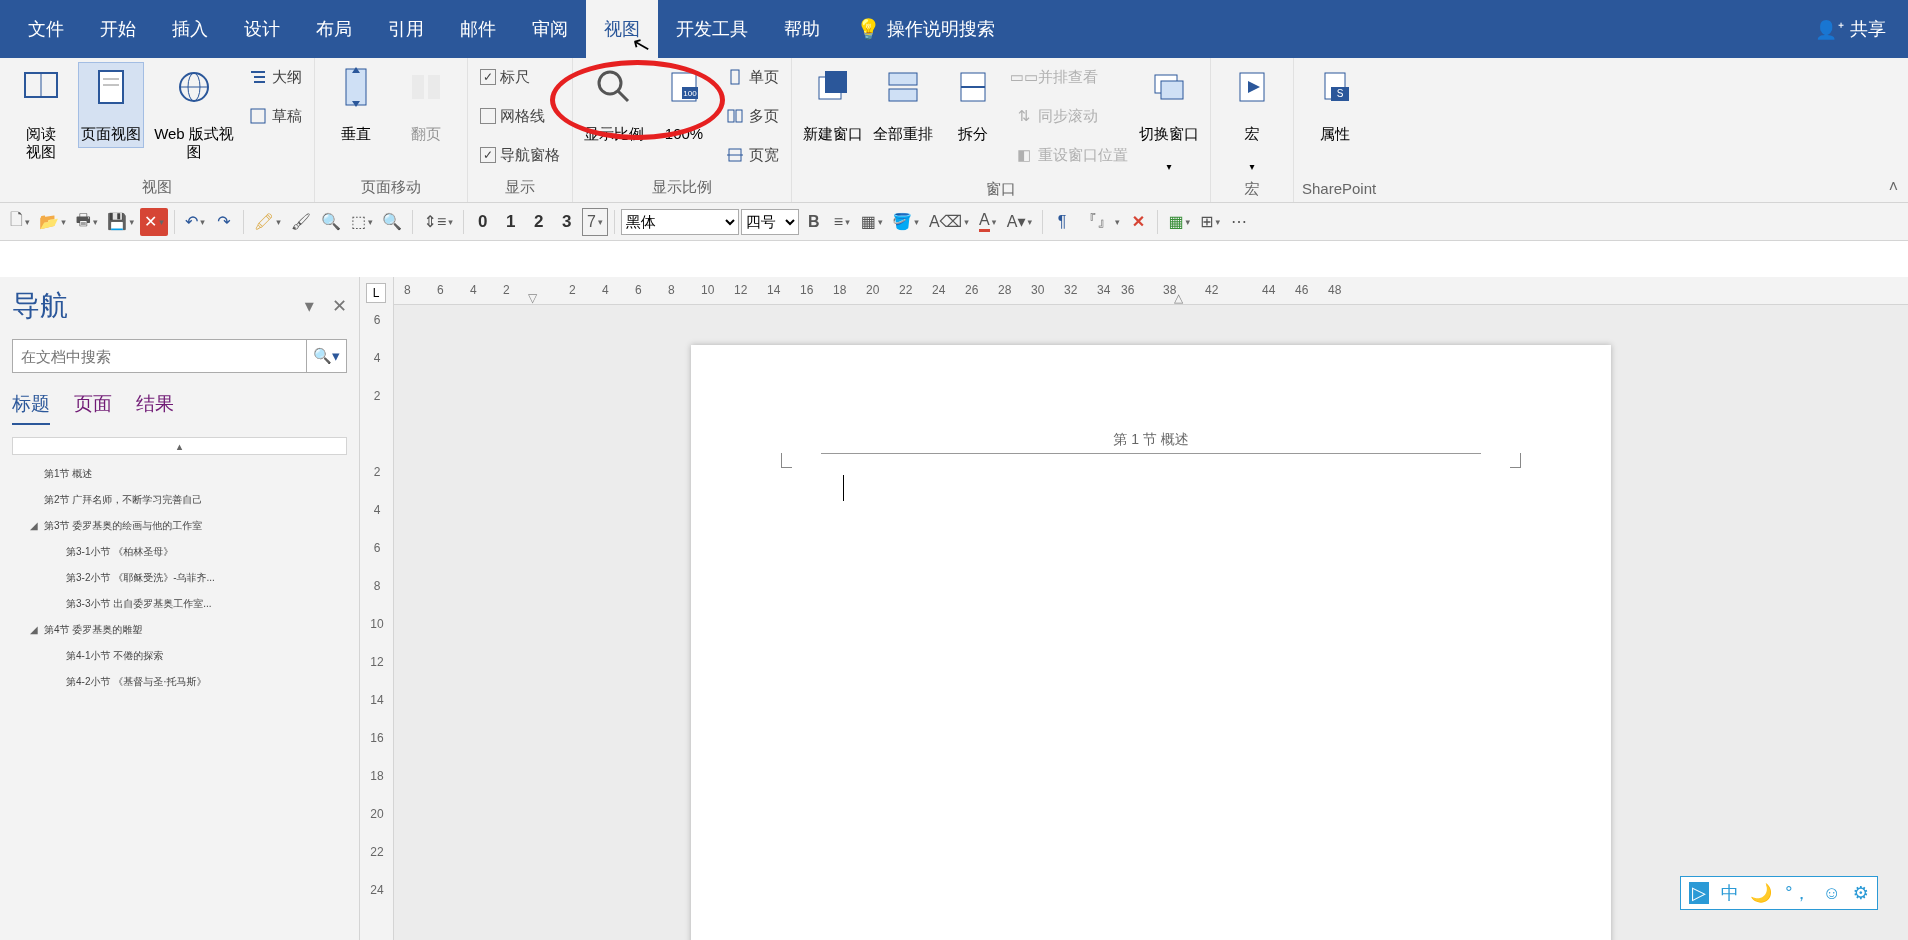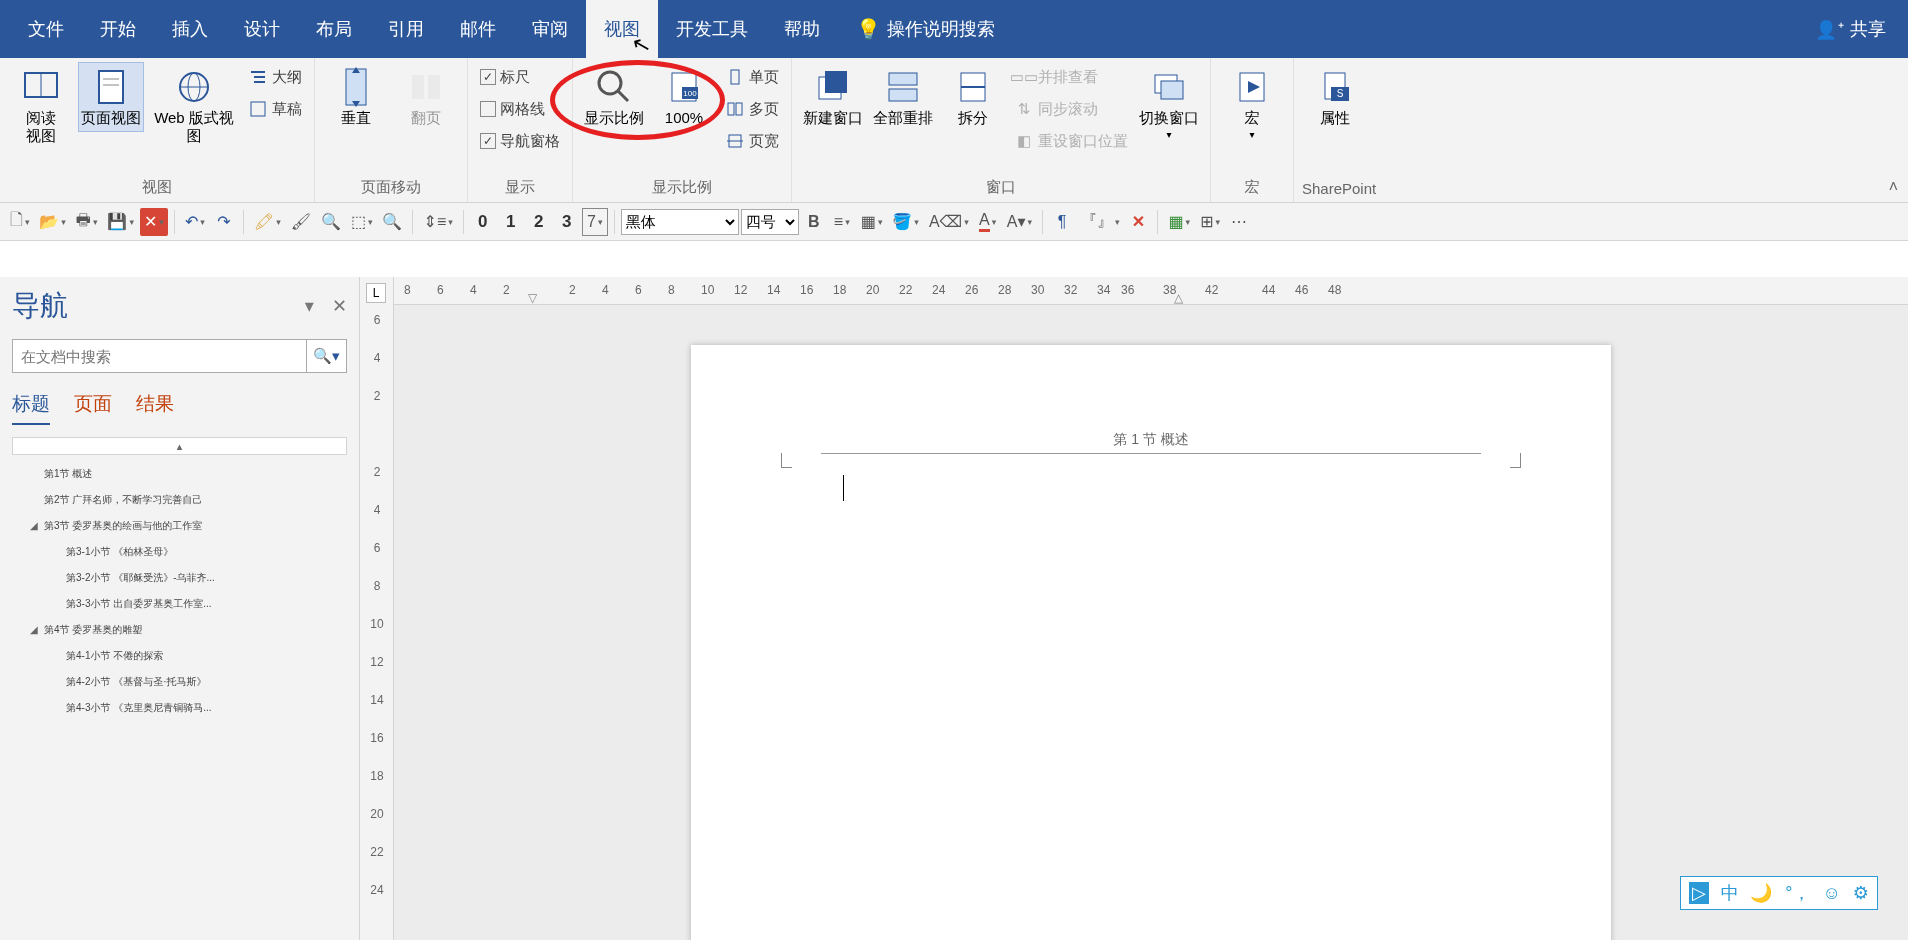--- a/index.html
+++ b/index.html
@@ -12,25 +12,25 @@
 .tabbar .spacer { flex: 1; }
 .share { display: flex; align-items: center; gap: 6px; font-size: 18px; padding: 0 12px; }
 .bulb { font-size: 20px; margin-right: 6px; }
 .tell-me { font-size: 18px; }
 
 
 .ribbon { background: #f3f3f3; border-bottom: 1px solid #d4d4d4; height: 145px; display: flex; position: relative; }
 .group { border-right: 1px solid #e1e1e1; padding: 4px 8px 0 8px; display: flex; flex-direction: column; height: 100%; }
 .group-body { flex: 1; display: flex; align-items: flex-start; gap: 4px; }
 .group-label { text-align: center; font-size: 15px; color: #666; padding: 3px 0 5px 0; }
-.bigbtn { display: flex; flex-direction: column; align-items: center; justify-content: space-between; width: 66px; padding: 4px 2px; cursor: pointer; border: 1px solid transparent; gap: 2px; }
+.bigbtn { display: flex; flex-direction: column; align-items: center; justify-content: space-between; width: 66px; padding: 4px 2px; cursor: pointer; border: 1px solid transparent; gap: 18px; }
 .bigbtn.sel { background: #d5e1f2; border: 1px solid #a3bde3; }
 .bigbtn .ic { width: 40px; height: 40px; display:flex; align-items:center; justify-content:center; }
 .bigbtn .lbl { font-size: 15px; text-align: center; line-height: 1.2; }
-.stack { display: flex; flex-direction: column; gap: 2px; justify-content: center; }
+.stack { display: flex; flex-direction: column; gap: 9px; justify-content: center; }
 .smallrow { display: flex; align-items: center; gap: 4px; font-size: 15px; color: #444; padding: 2px 4px; height: 30px; }
 .smallrow.dim { color: #b0b0b0; }
 .smallrow .chk { width: 16px; height: 16px; border: 1px solid #888; display: inline-flex; align-items: center; justify-content: center; font-size: 12px; }
 .smallrow .ic16 { width: 20px; height: 20px; display:inline-flex; align-items:center; justify-content:center; }
 .ribbon-collapse { position: absolute; right: 10px; bottom: 6px; font-size: 16px; color: #666; cursor:pointer; }
 
 
 .red-circle { position: absolute; left: 550px; top: 2px; width: 175px; height: 80px; border: 5px solid #e62020; border-radius: 50%; pointer-events: none; z-index: 50; }
 
 
@@ -48,21 +48,21 @@
 
 
 .navpane { width: 360px; border-right: 1px solid #d4d4d4; background: #f3f3f3; display: flex; flex-direction: column; padding: 10px 12px; }
 .nav-header { display: flex; align-items: center; justify-content: space-between; }
 .nav-title { font-size: 28px; color: #2b579a; }
 .nav-ctrl { display: flex; gap: 18px; color: #777; font-size: 18px; }
 .nav-search { margin-top: 14px; display: flex; border: 1px solid #ababab; background: #fff; height: 34px; }
 .nav-search input { flex: 1; border: none; outline: none; padding: 0 8px; font-size: 15px; }
 .nav-search .sbtn { width: 40px; border-left: 1px solid #ababab; display:flex; align-items:center; justify-content:center; color:#2b579a; font-size:15px; }
 .nav-tabs { display: flex; gap: 24px; margin-top: 18px; font-size: 19px; }
-.nav-tabs .nt { color: #c2410c; padding-bottom: 6px; cursor:pointer; }
+.nav-tabs .nt { color: #701a75; padding-bottom: 6px; cursor:pointer; }
 .nav-tabs .nt.active { color: #2b579a; border-bottom: 2px solid #2b579a; }
 .nav-collapse { margin-top: 12px; height: 18px; border: 1px solid #d4d4d4; background: #fff; display:flex; align-items:center; justify-content:center; color:#666; font-size:11px; }
 .nav-list { margin-top: 6px; overflow-y: auto; font-size: 10px; color: #444; }
 .nav-item { padding: 6px 4px 6px 18px; cursor:pointer; white-space: nowrap; overflow:hidden; text-overflow:ellipsis; }
 .nav-item.l2 { padding-left: 40px; }
 .nav-item .tw { display:inline-block; width: 14px; color:#666; }
 
 
 .docarea { flex: 1; background: #fcfcfc; position: relative; overflow: hidden; }
 .vruler { position: absolute; left: 0; top: 0; bottom: 0; width: 34px; background: #f3f3f3; border-right: 1px solid #d4d4d4; }
@@ -432,21 +432,20 @@
     <div class="nav-list" id="navlist">
         <div class="nav-item"><span class="tw"></span><span>第1节 概述</span></div>
         <div class="nav-item"><span class="tw"></span><span>第2节 广拜名师，不断学习完善自己</span></div>
         <div class="nav-item"><span class="tw">◢</span><span>第3节 委罗基奥的绘画与他的工作室</span></div>
         <div class="nav-item l2"><span class="tw"></span><span>第3-1小节 《柏林圣母》</span></div>
         <div class="nav-item l2"><span class="tw"></span><span>第3-2小节 《耶稣受洗》-乌菲齐...</span></div>
         <div class="nav-item l2"><span class="tw"></span><span>第3-3小节 出自委罗基奥工作室...</span></div>
         <div class="nav-item"><span class="tw">◢</span><span>第4节 委罗基奥的雕塑</span></div>
         <div class="nav-item l2"><span class="tw"></span><span>第4-1小节 不倦的探索</span></div>
         <div class="nav-item l2"><span class="tw"></span><span>第4-2小节 《基督与圣·托马斯》</span></div>
-        <div class="nav-item l2"><span class="tw"></span><span>第4-3小节 《克里奥尼青铜骑马...</span></div>
       </div>
   </div>
 
   <div class="docarea">
     <div class="vruler">
       <div class="corner">L</div>
       <div class="scale" id="vscale">
           <div class="tick" style="top: 0px;">6</div>
           <div class="tick" style="top: 38px;">4</div>
           <div class="tick" style="top: 76px;">2</div>

